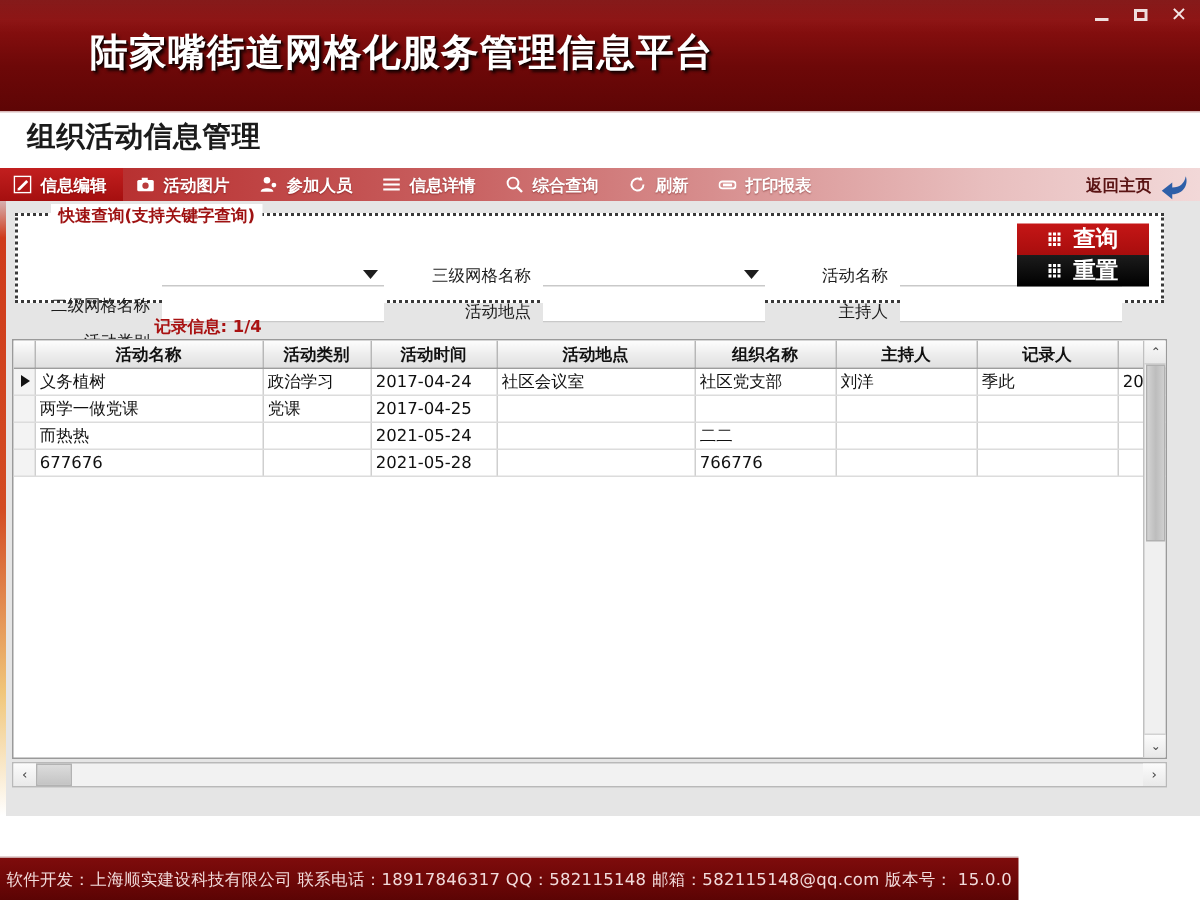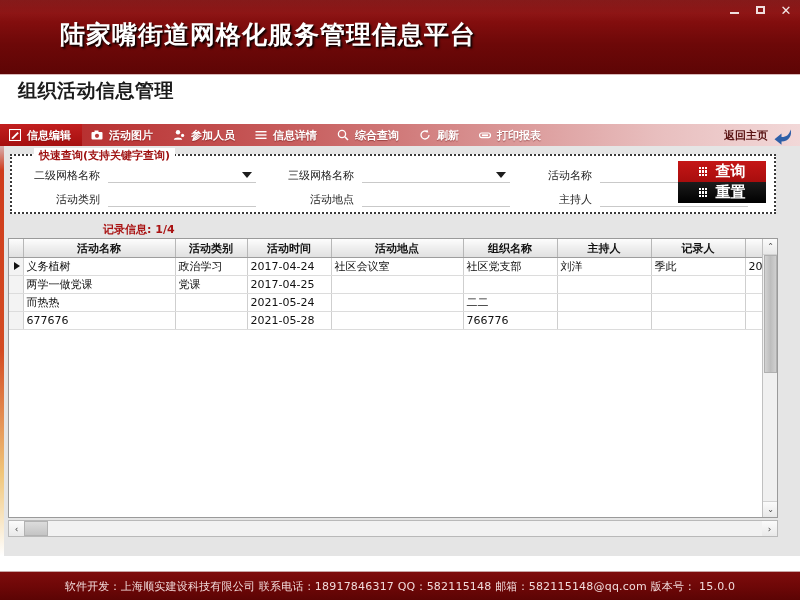--- a/index.html
+++ b/index.html
@@ -73,21 +73,21 @@
     font-weight: bold;
     color: #1b1b1b;
     letter-spacing: 0.5px;
     padding-bottom: 1px;
   }
 
   
   .toolbar {
     position: relative;
     height: 22px;
-    margin-top: 16px;
+    margin-top: 4px;
     background: linear-gradient(90deg, #b02020 0%, #bc3a3a 16%, #c86060 38%, #d99494 62%, #e8bebe 82%, #f2d8d8 100%);
     display: flex;
     align-items: center;
     border-top: 1px solid #ffffff;
   }
   .tb-item {
     display: flex; align-items: center;
     height: 22px;
     padding: 0 11px 0 9px;
     gap: 6px;
@@ -163,21 +163,21 @@
     background: #ffffff;
     box-sizing: border-box;
   }
   .q-caret {
     position:absolute; right: 4px; top: 4px;
     width: 0; height: 0;
     border-left: 5px solid transparent;
     border-right: 5px solid transparent;
     border-top: 6px solid #1d1d1d;
   }
-  .qb-l1 { width: 76px; margin-left: 12px; }
+  .qb-l1 { width: 76px; margin-left: 12px; margin-top: 40px; }
   .qb-f1 { width: 148px; margin-left: 8px; }
   .qb-l2 { width: 76px; margin-left: 22px; }
   .qb-f2 { width: 148px; margin-left: 8px; }
   .qb-l3 { width: 62px; margin-left: 20px; }
   .qb-f3 { width: 148px; margin-left: 8px; }
 
   .q-buttons {
     position:absolute;
     right: 8px; top: 5px;
     width: 88px;
@@ -310,21 +310,21 @@
     width: 24px; height: 15px;
     background: linear-gradient(180deg,#dcdcdc,#c4c4c4);
     border: 1px solid #b2b2b2;
     box-sizing: border-box;
   }
 
   
   .footer {
     position: absolute;
     left: 0; bottom: 0;
-    width: 800px; height: 28px;
+    width: 679px; height: 28px;
     background: linear-gradient(180deg,#7e0c0c 0%, #6d0707 55%, #5b0404 100%);
     display: flex;
     align-items: center;
     justify-content: center;
     border-top: 1px solid #c9a5a5;
   }
   .footer-text {
     color: #f1dada;
     font-size: 11px;
     letter-spacing: 0.2px;

